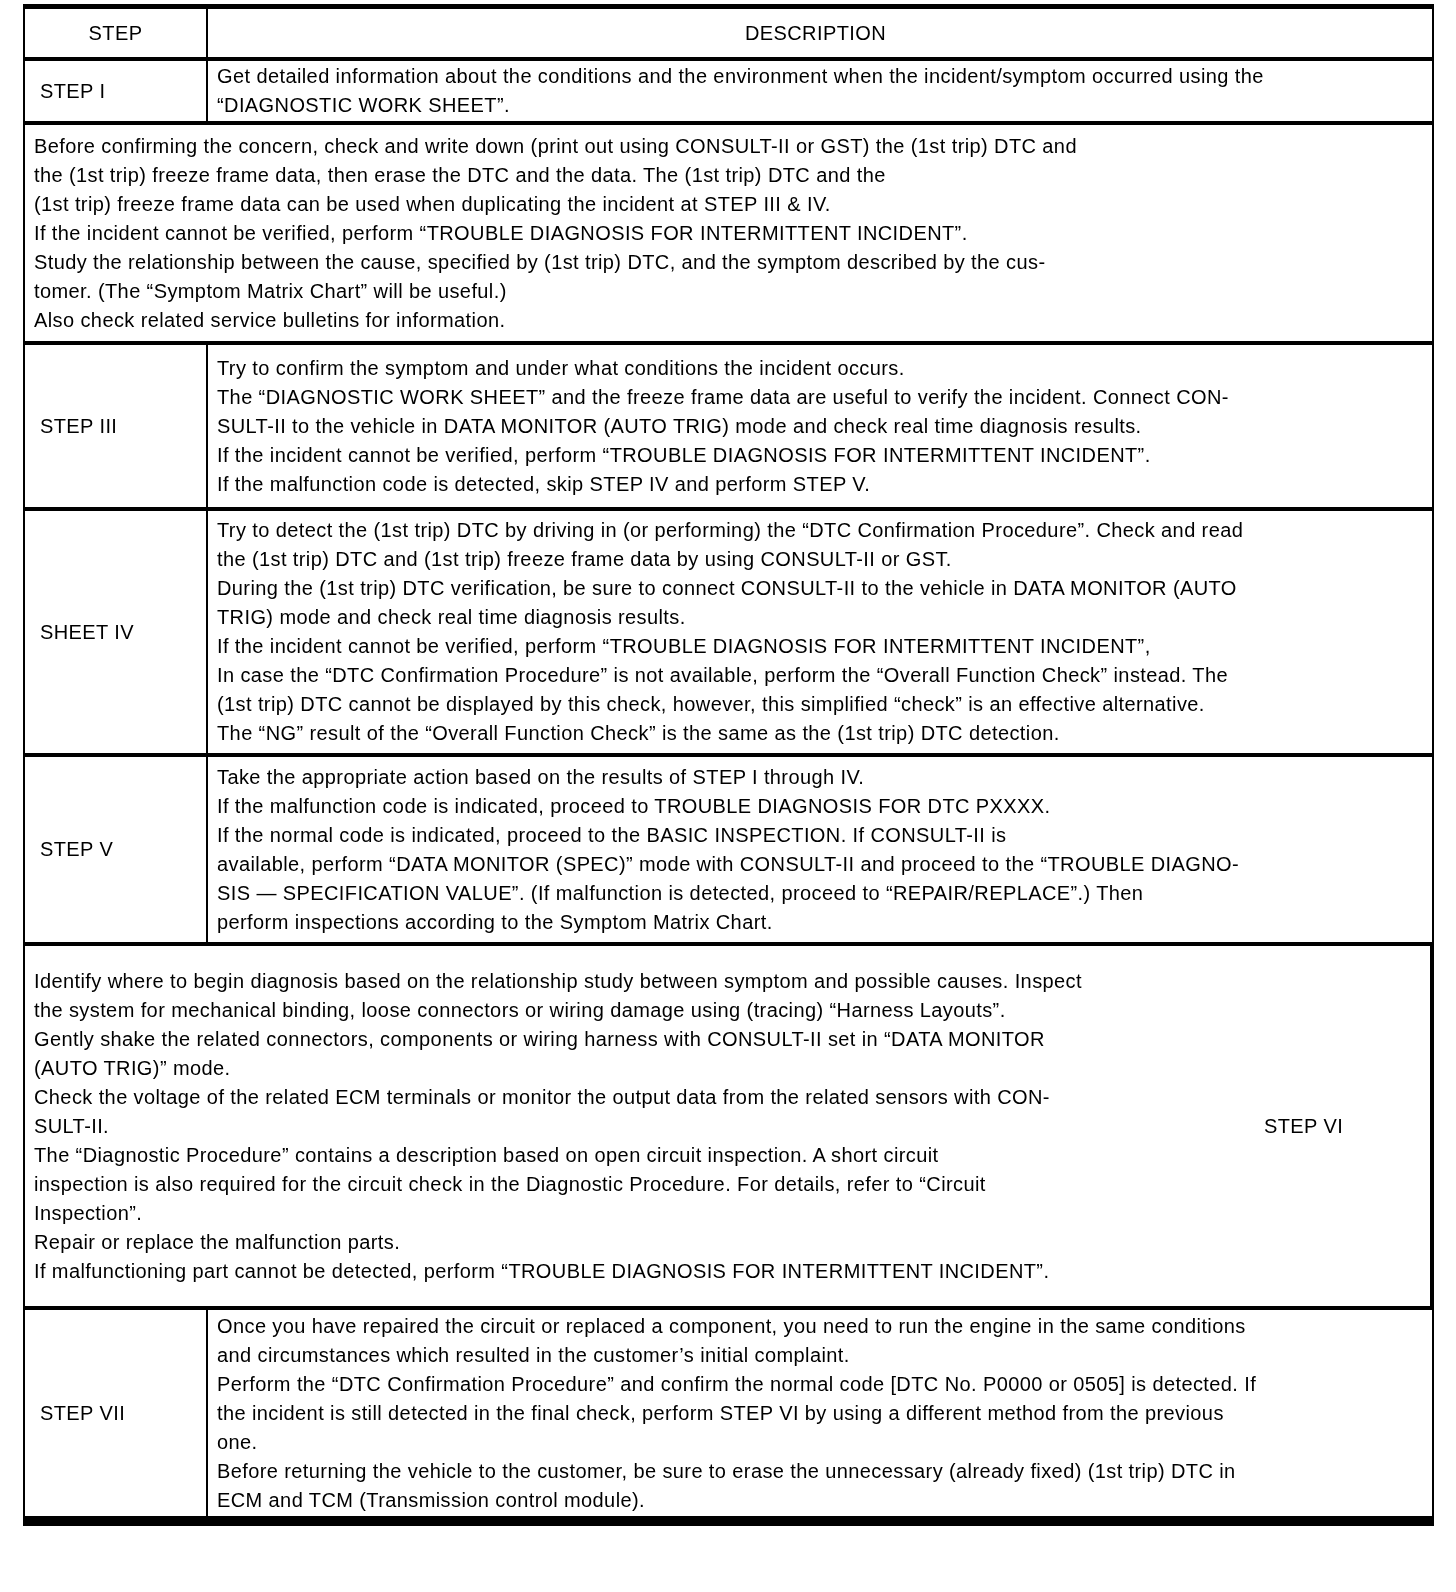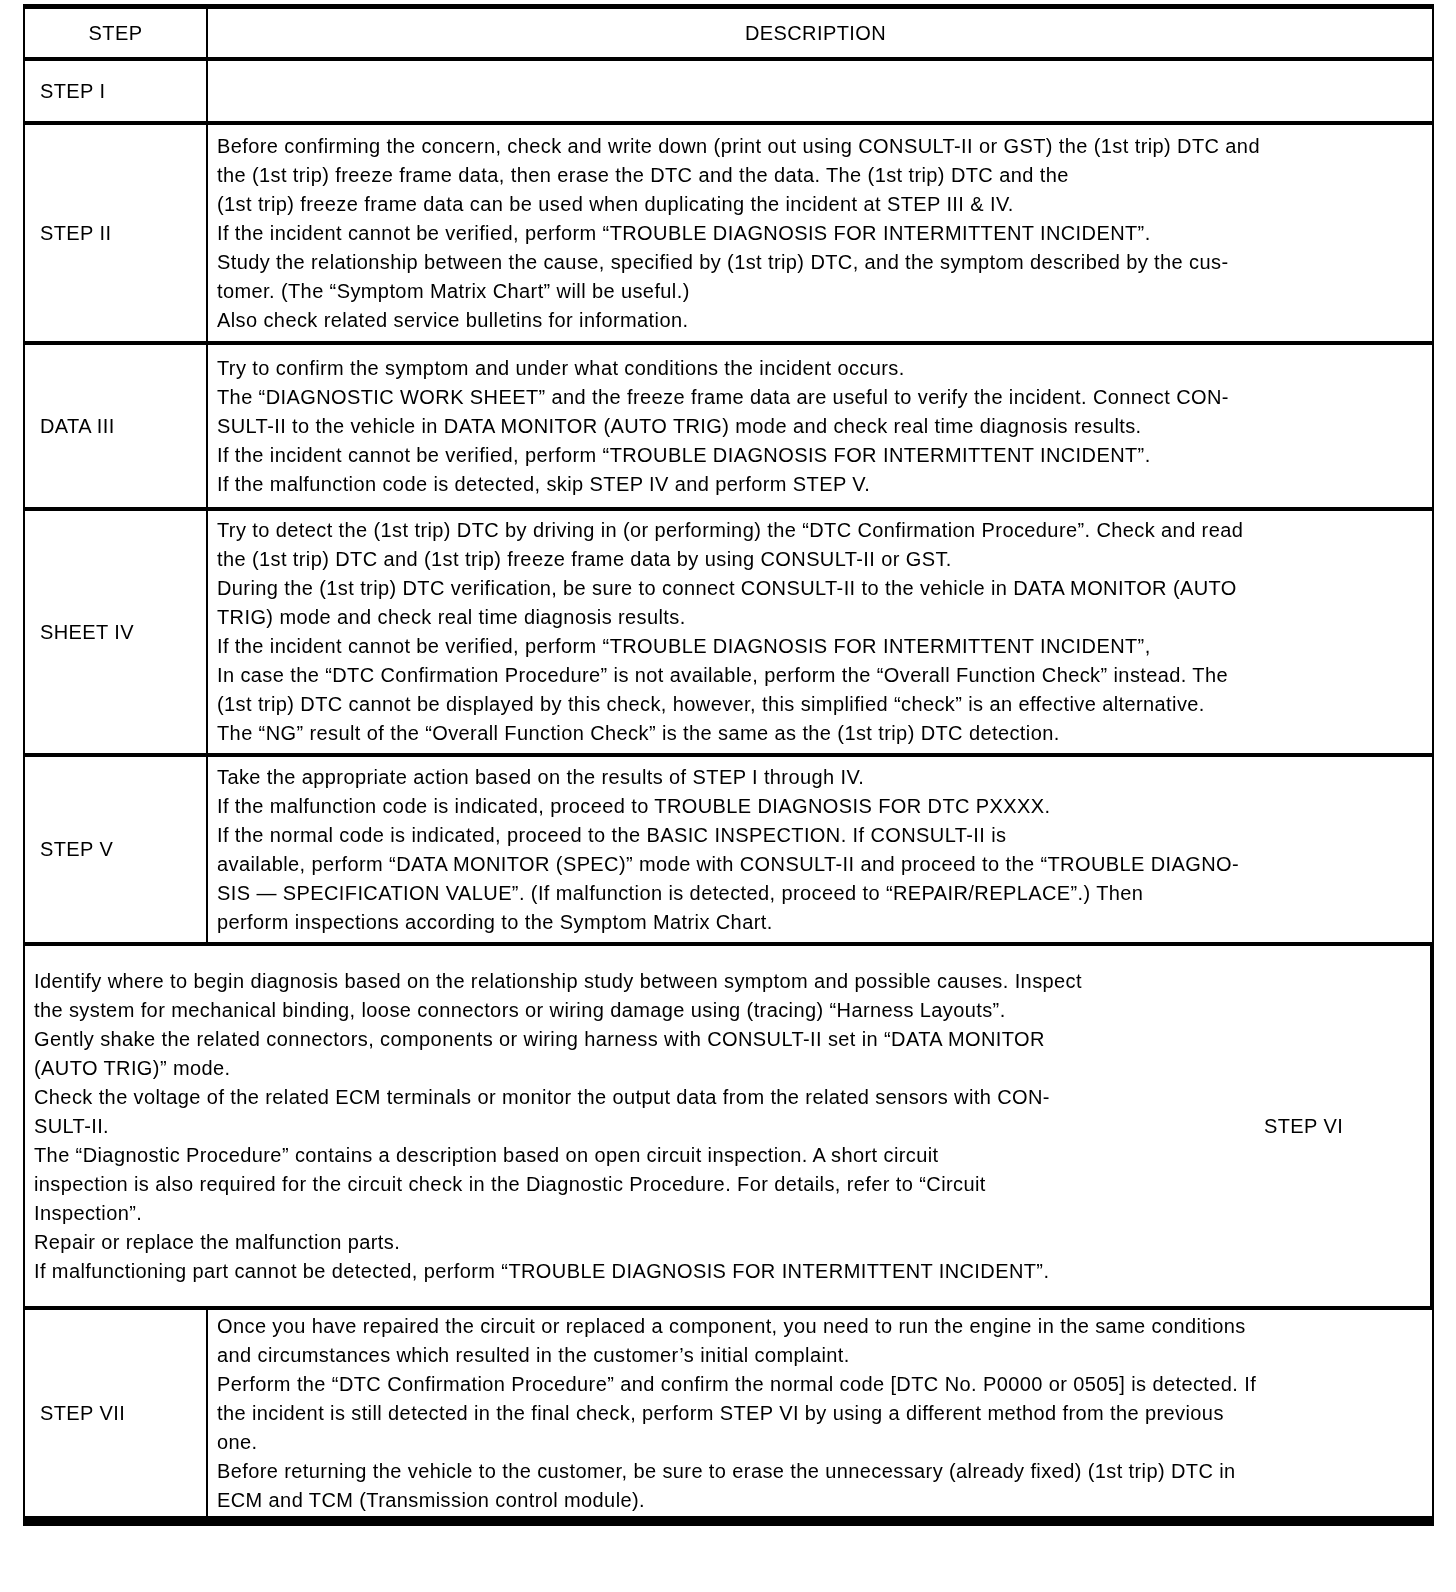--- a/index.html
+++ b/index.html
@@ -80,35 +80,36 @@
 <div class="page">
   <div class="doc-table">
 
     <div class="row header-row row-h">
       <div class="cell step-cell">STEP</div>
       <div class="cell desc-cell">DESCRIPTION</div>
     </div>
 
     <div class="row row-1">
       <div class="cell step-cell">STEP I</div>
+      <div class="cell desc-cell">Get detailed information about the conditions and the environment when the incident/symptom occurred using the
+“DIAGNOSTIC WORK SHEET”.</div>
     </div>
 
     <div class="row row-2">
-      <div class="cell step-cell">STEP II</div>
       <div class="cell desc-cell">Before confirming the concern, check and write down (print out using CONSULT-II or GST) the (1st trip) DTC and
 the (1st trip) freeze frame data, then erase the DTC and the data. The (1st trip) DTC and the
 (1st trip) freeze frame data can be used when duplicating the incident at STEP III &amp; IV.
 If the incident cannot be verified, perform “TROUBLE DIAGNOSIS FOR INTERMITTENT INCIDENT”.
 Study the relationship between the cause, specified by (1st trip) DTC, and the symptom described by the cus-
 tomer. (The “Symptom Matrix Chart” will be useful.)
 Also check related service bulletins for information.</div>
     </div>
 
     <div class="row row-3">
-      <div class="cell step-cell">DATA III</div>
+      <div class="cell step-cell">STEP III</div>
       <div class="cell desc-cell">Try to confirm the symptom and under what conditions the incident occurs.
 The “DIAGNOSTIC WORK SHEET” and the freeze frame data are useful to verify the incident. Connect CON-
 SULT-II to the vehicle in DATA MONITOR (AUTO TRIG) mode and check real time diagnosis results.
 If the incident cannot be verified, perform “TROUBLE DIAGNOSIS FOR INTERMITTENT INCIDENT”.
 If the malfunction code is detected, skip STEP IV and perform STEP V.</div>
     </div>
 
     <div class="row row-4">
       <div class="cell step-cell">SHEET IV</div>
       <div class="cell desc-cell">Try to detect the (1st trip) DTC by driving in (or performing) the “DTC Confirmation Procedure”. Check and read

